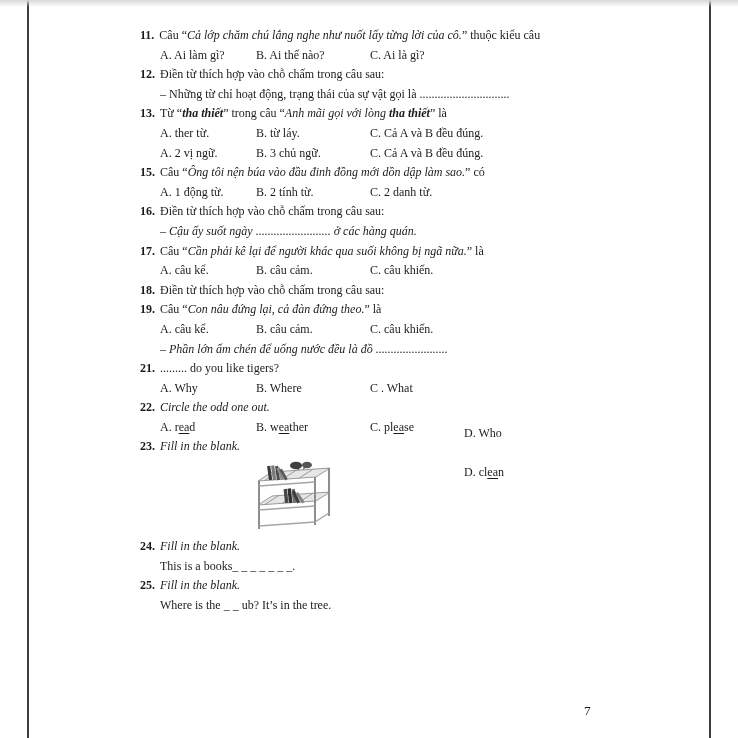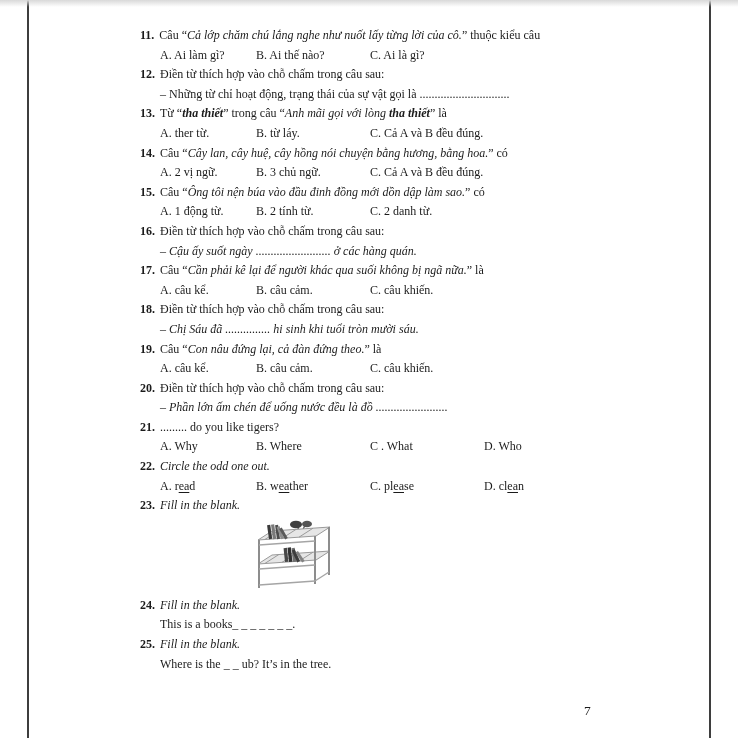--- a/index.html
+++ b/index.html
@@ -11,21 +11,21 @@
   .rule { position:absolute; top:0; width:2px; height:738px; background:#3e3e3e; }
   .rule-left { left:27px; }
   .rule-right { left:709px; }
   .top-shade { position:absolute; left:0; top:0; width:738px; height:7px;
     background:linear-gradient(#d9d9d9, rgba(255,255,255,0)); }
   .content { position:absolute; left:140px; top:26px; width:520px; }
   .line { height:19.6px; line-height:19.6px; font-size:12px; white-space:nowrap; }
   .qnum { font-weight:bold; margin-right:5px; }
   .opts { position:relative; }
   .opt { position:absolute; top:0; }
-  .oA { left:20px; } .oB { left:116px; } .oC { left:230px; } .oD { left:344px; }
+  .oA { left:20px; } .oB { left:116px; } .oC { left:230px; } .oD { left:324px;margin-top:45px; }
   .indent { padding-left:20px; }
   .it { font-style:italic; }
   .bi { font-style:italic; font-weight:bold;text-align:right; }
   .u  { text-decoration:underline; text-underline-offset:2px; }
   .img-row { position:relative; height:80px; }
   .shelf { position:absolute; left:112px; top:2px; }
   .pagenum { position:absolute; left:584px; top:703px; font-size:13.5px; }
 </style>
 </head>
 <body>
@@ -46,21 +46,20 @@
   <div class="line"><span class="qnum">12.</span><span>Điền từ thích hợp vào chỗ chấm trong câu sau:</span></div>
   <div class="line indent"><span>– Những từ chỉ hoạt động, trạng thái của sự vật gọi là ..............................</span></div>
 
   <div class="line"><span class="qnum">13.</span><span>Từ “</span><span class="bi">tha thiết</span><span>” trong câu “</span><span class="it">Anh mãi gọi với lòng </span><span class="bi">tha thiết</span><span>” là</span></div>
   <div class="line opts">
     <span class="opt oA">A. ther từ.</span>
     <span class="opt oB">B. từ láy.</span>
     <span class="opt oC">C. Cả A và B đều đúng.</span>
   </div>
 
-  <div class="line"><span class="qnum">14.</span><span>Câu “</span><span class="it">Cây lan, cây huệ, cây hồng nói chuyện bằng hương, bằng hoa.</span><span>” có</span></div>
   <div class="line opts">
     <span class="opt oA">A. 2 vị ngữ.</span>
     <span class="opt oB">B. 3 chủ ngữ.</span>
     <span class="opt oC">C. Cả A và B đều đúng.</span>
   </div>
 
   <div class="line"><span class="qnum">15.</span><span>Câu “</span><span class="it">Ông tôi nện búa vào đầu đinh đồng mới dồn dập làm sao.</span><span>” có</span></div>
   <div class="line opts">
     <span class="opt oA">A. 1 động từ.</span>
     <span class="opt oB">B. 2 tính từ.</span>
@@ -71,30 +70,28 @@
   <div class="line indent it"><span>– Cậu ấy suốt ngày ......................... ở các hàng quán.</span></div>
 
   <div class="line"><span class="qnum">17.</span><span>Câu “</span><span class="it">Cần phải kê lại để người khác qua suối không bị ngã nữa.</span><span>” là</span></div>
   <div class="line opts">
     <span class="opt oA">A. câu kể.</span>
     <span class="opt oB">B. câu cảm.</span>
     <span class="opt oC">C. câu khiến.</span>
   </div>
 
   <div class="line"><span class="qnum">18.</span><span>Điền từ thích hợp vào chỗ chấm trong câu sau:</span></div>
-  <div class="line indent it"><span>– Chị Sáu đã ............... hi sinh khi tuổi tròn mười sáu.</span></div>
 
   <div class="line"><span class="qnum">19.</span><span>Câu “</span><span class="it">Con nâu đứng lại, cả đàn đứng theo.</span><span>” là</span></div>
   <div class="line opts">
     <span class="opt oA">A. câu kể.</span>
     <span class="opt oB">B. câu cảm.</span>
     <span class="opt oC">C. câu khiến.</span>
   </div>
 
-  <div class="line"><span class="qnum">20.</span><span>Điền từ thích hợp vào chỗ chấm trong câu sau:</span></div>
   <div class="line indent it"><span>– Phần lớn ấm chén để uống nước đều là đồ ........................</span></div>
 
   <div class="line"><span class="qnum">21.</span><span>......... do you like tigers?</span></div>
   <div class="line opts">
     <span class="opt oA">A. Why</span>
     <span class="opt oB">B. Where</span>
     <span class="opt oC">C . What</span>
     <span class="opt oD">D. Who</span>
   </div>
 

